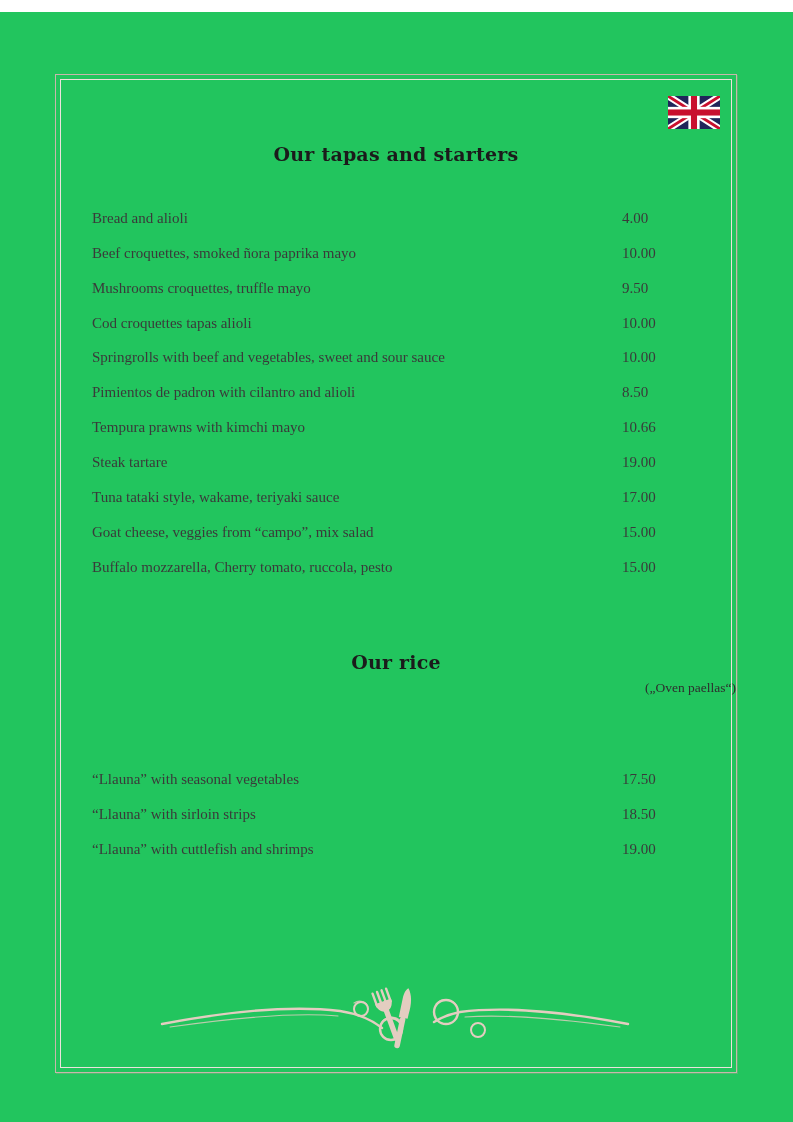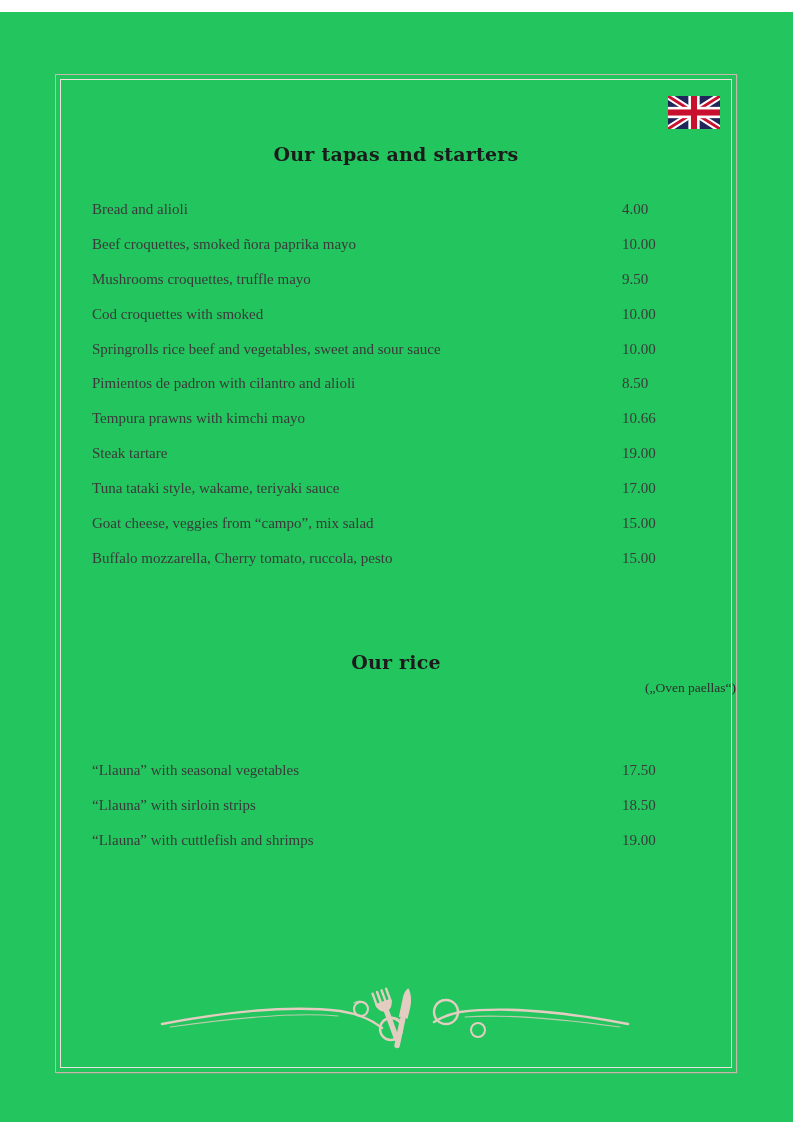--- a/index.html
+++ b/index.html
@@ -52,21 +52,21 @@
     font-size: 13.5px;
     line-height: 18px;
     color: #2e2e2e;
   }
   .menu-list { position: absolute; left: 92px; width: 644px; }
   .list-tapas    { top: 180px; }
   .list-rice     { top: 741px; }
   .list-children { top: 901px; }
   .menu-row {
     display: flex;
-    align-items: center;
+    align-items: flex-end;
     height: 34.9px;
     font-size: 15px;
   }
   .item-name { flex: 0 0 530px; width: 530px; }
   .item-price { flex: 0 0 auto; }
   .ornament {
     position: absolute;
     left: 160px; top: 972px;
     width: 470px; height: 66px;
   }
@@ -99,25 +99,25 @@
     </div>
     <div class="menu-row">
       <span class="item-name">Beef croquettes, smoked ñora paprika mayo</span>
       <span class="item-price">10.00</span>
     </div>
     <div class="menu-row">
       <span class="item-name">Mushrooms croquettes, truffle mayo</span>
       <span class="item-price">9.50</span>
     </div>
     <div class="menu-row">
-      <span class="item-name">Cod croquettes with smoked</span>
+      <span class="item-name">Cod croquettes tapas alioli</span>
       <span class="item-price">10.00</span>
     </div>
     <div class="menu-row">
-      <span class="item-name">Springrolls rice beef and vegetables, sweet and sour sauce</span>
+      <span class="item-name">Springrolls with beef and vegetables, sweet and sour sauce</span>
       <span class="item-price">10.00</span>
     </div>
     <div class="menu-row">
       <span class="item-name">Pimientos de padron with cilantro and alioli</span>
       <span class="item-price">8.50</span>
     </div>
     <div class="menu-row">
       <span class="item-name">Tempura prawns with kimchi mayo</span>
       <span class="item-price">10.66</span>
     </div>

